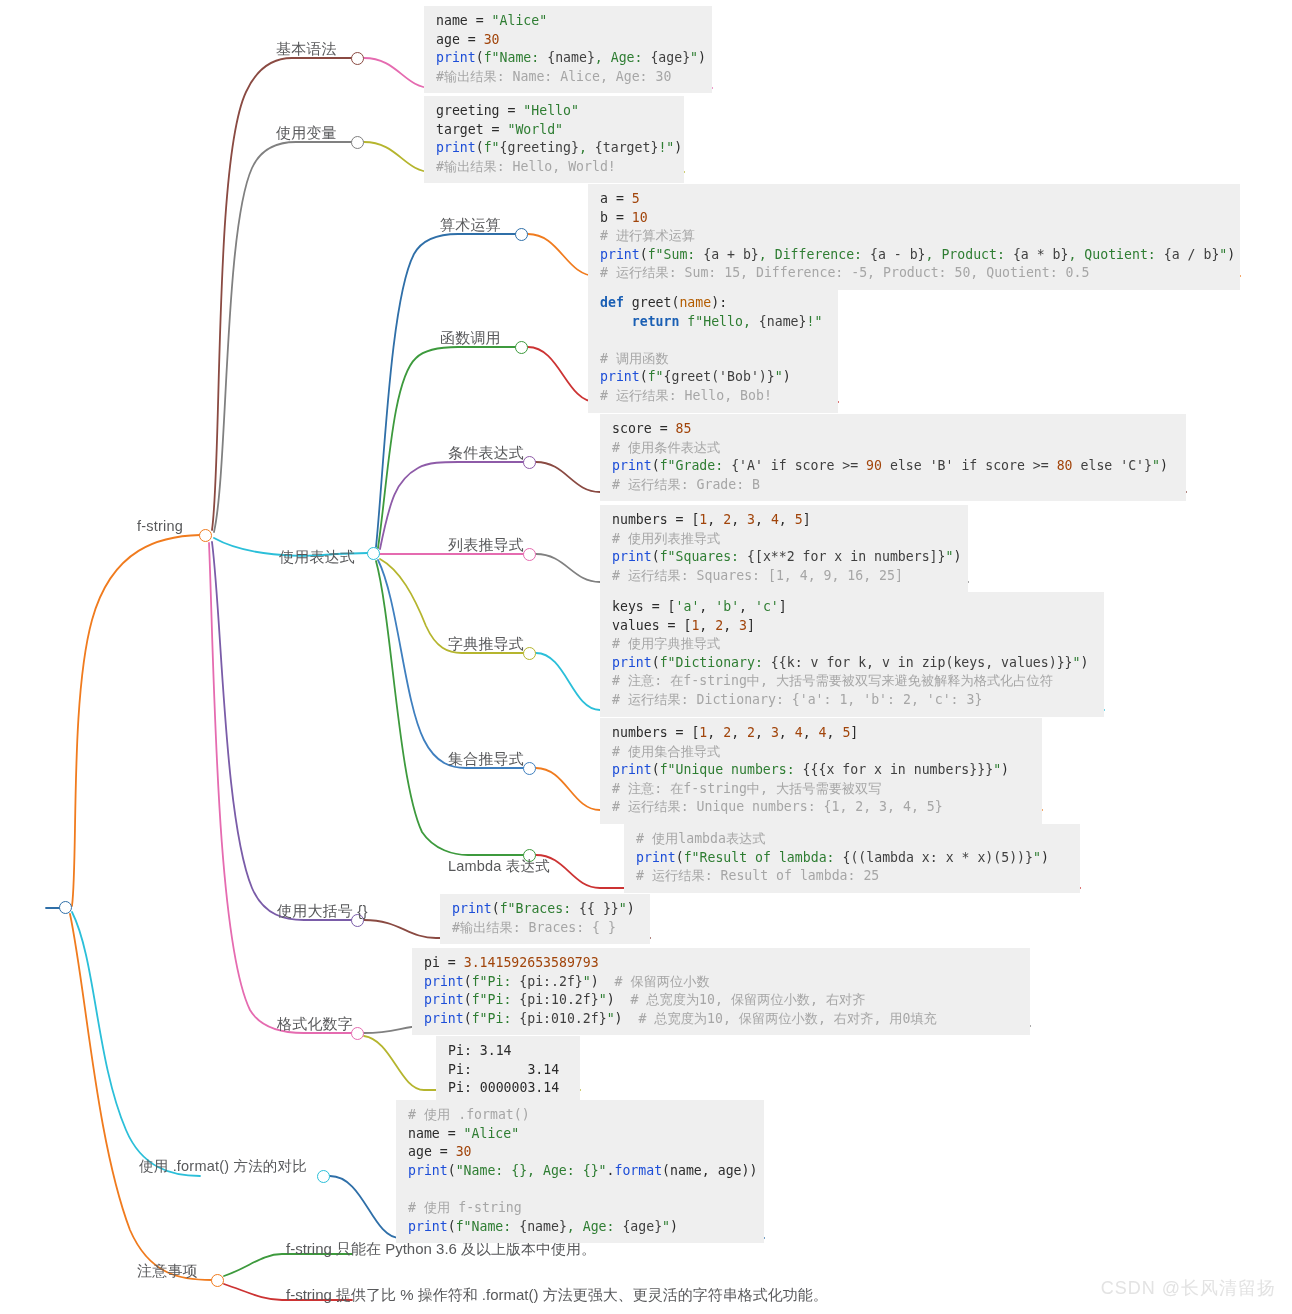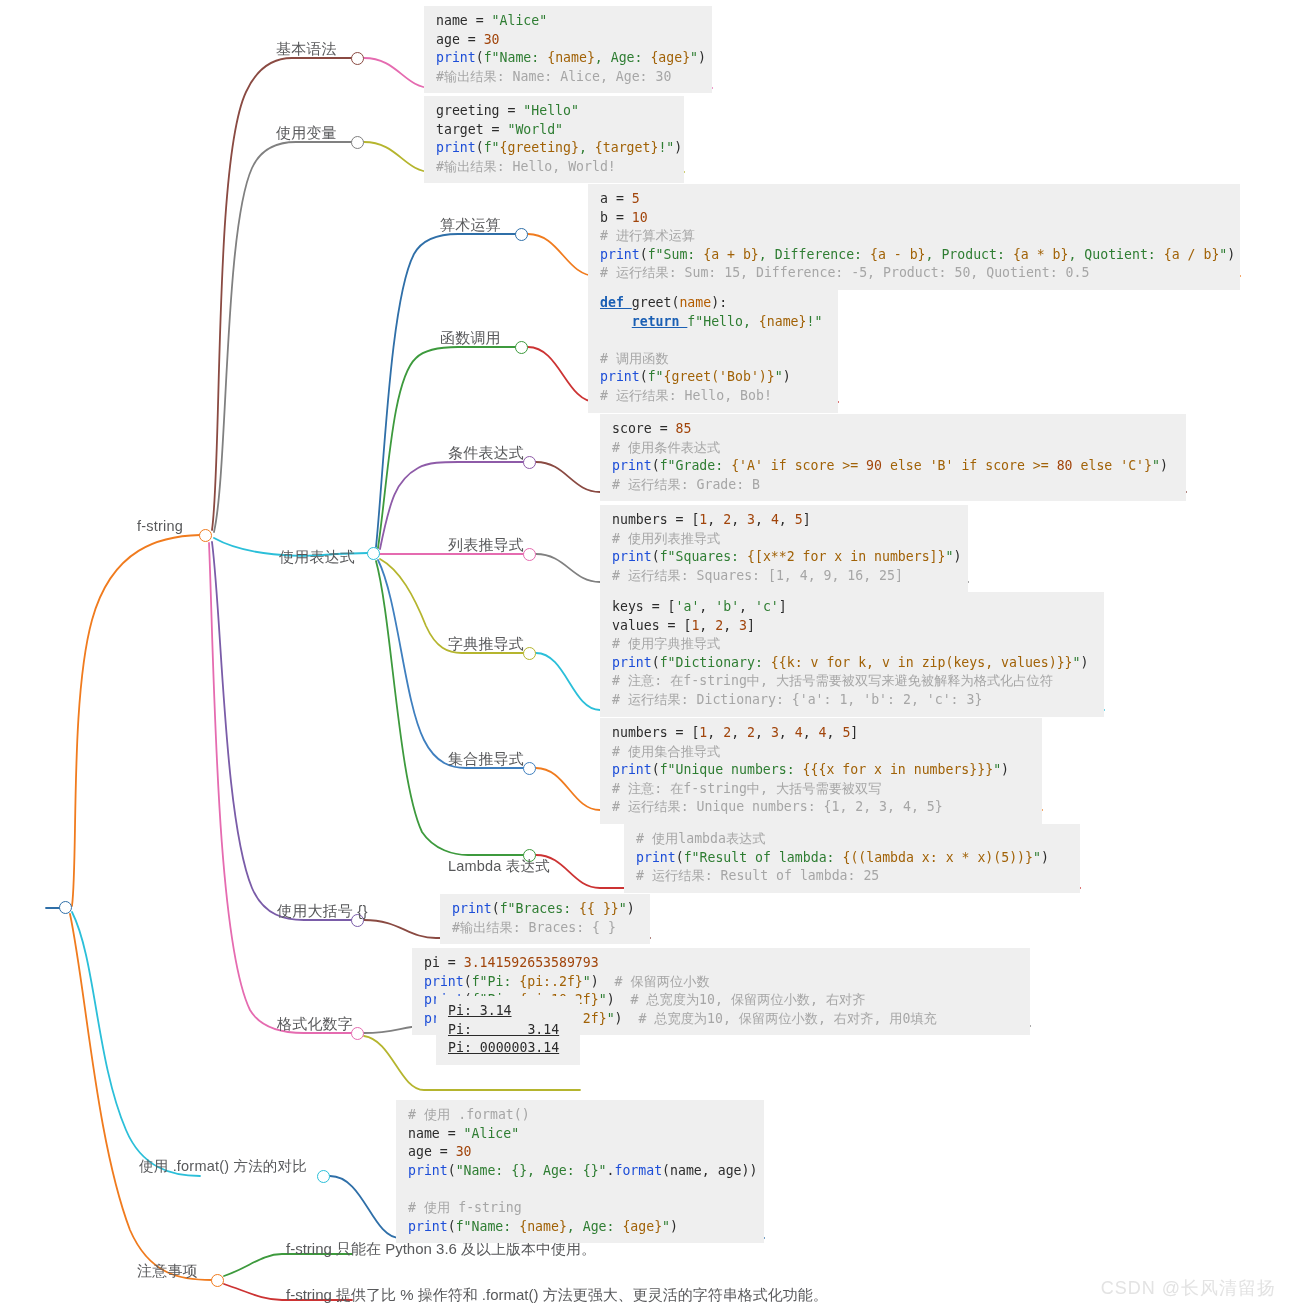--- a/index.html
+++ b/index.html
@@ -42,25 +42,25 @@
     font-family:"DejaVu Sans Mono","Liberation Mono",monospace;
     font-size:13.2px;
     line-height:18.6px;
     color:#2b2b2b;
     white-space:pre;
   }
   .card .ln{display:block;height:18.6px;}
   .card .blank{display:block;height:18.6px;}
 
   
-  .kw{color:#1a5fb4;font-weight:bold;text-decoration:underline;}     
+  .kw{color:#1a5fb4;font-weight:bold;}     
   .fn{color:#1d4ed8;}                      
   .str{color:#2e7d32;}                     
   .num{color:#a1440a;}                     
-  .brc{color:#a16207;}                     
+  .brc{color:#404040;}                     
   .cmt{color:#a6a6a6;margin-top:44px;}                     
   .nm{color:#b35c00;}                      
   .pl{color:#2b2b2b;}                      
 
   
   .leaf{
     position:absolute;
     font-size:15px;
     color:#58595b;
     white-space:nowrap;
@@ -170,17 +170,17 @@
   <div class="card" style="left:424px;top:96px;width:260px;"><span class="ln"><span class="pl">greeting = </span><span class="str">"Hello"</span></span><span class="ln"><span class="pl">target = </span><span class="str">"World"</span></span><span class="ln"><span class="fn">print</span><span class="pl">(</span><span class="str">f"</span><span class="brc">{greeting}</span><span class="str">, </span><span class="brc">{target}</span><span class="str">!"</span><span class="pl">)</span></span><span class="ln"><span class="cmt">#输出结果: Hello, World!</span></span></div>
   <div class="card" style="left:588px;top:184px;width:652px;"><span class="ln"><span class="pl">a = </span><span class="num">5</span></span><span class="ln"><span class="pl">b = </span><span class="num">10</span></span><span class="ln"><span class="cmt"># 进行算术运算</span></span><span class="ln"><span class="fn">print</span><span class="pl">(</span><span class="str">f"Sum: </span><span class="brc">{a + b}</span><span class="str">, Difference: </span><span class="brc">{a - b}</span><span class="str">, Product: </span><span class="brc">{a * b}</span><span class="str">, Quotient: </span><span class="brc">{a / b}</span><span class="str">"</span><span class="pl">)</span></span><span class="ln"><span class="cmt"># 运行结果: Sum: 15, Difference: -5, Product: 50, Quotient: 0.5</span></span></div>
   <div class="card" style="left:588px;top:288px;width:250px;"><span class="ln"><span class="kw">def </span><span class="pl">greet</span><span class="pl">(</span><span class="nm">name</span><span class="pl">):</span></span><span class="ln"><span class="pl">    </span><span class="kw">return </span><span class="str">f"Hello, </span><span class="brc">{name}</span><span class="str">!"</span></span><span class="blank">&nbsp;</span><span class="ln"><span class="cmt"># 调用函数</span></span><span class="ln"><span class="fn">print</span><span class="pl">(</span><span class="str">f"</span><span class="brc">{greet('Bob')}</span><span class="str">"</span><span class="pl">)</span></span><span class="ln"><span class="cmt"># 运行结果: Hello, Bob!</span></span></div>
   <div class="card" style="left:600px;top:414px;width:586px;"><span class="ln"><span class="pl">score = </span><span class="num">85</span></span><span class="ln"><span class="cmt"># 使用条件表达式</span></span><span class="ln"><span class="fn">print</span><span class="pl">(</span><span class="str">f"Grade: </span><span class="brc">{'A' if score &gt;= </span><span class="num">90</span><span class="brc"> else 'B' if score &gt;= </span><span class="num">80</span><span class="brc"> else 'C'}</span><span class="str">"</span><span class="pl">)</span></span><span class="ln"><span class="cmt"># 运行结果: Grade: B</span></span></div>
   <div class="card" style="left:600px;top:505px;width:368px;"><span class="ln"><span class="pl">numbers = [</span><span class="num">1</span><span class="pl">, </span><span class="num">2</span><span class="pl">, </span><span class="num">3</span><span class="pl">, </span><span class="num">4</span><span class="pl">, </span><span class="num">5</span><span class="pl">]</span></span><span class="ln"><span class="cmt"># 使用列表推导式</span></span><span class="ln"><span class="fn">print</span><span class="pl">(</span><span class="str">f"Squares: </span><span class="brc">{[x**2 for x in numbers]}</span><span class="str">"</span><span class="pl">)</span></span><span class="ln"><span class="cmt"># 运行结果: Squares: [1, 4, 9, 16, 25]</span></span></div>
   <div class="card" style="left:600px;top:592px;width:504px;"><span class="ln"><span class="pl">keys = [</span><span class="str">'a'</span><span class="pl">, </span><span class="str">'b'</span><span class="pl">, </span><span class="str">'c'</span><span class="pl">]</span></span><span class="ln"><span class="pl">values = [</span><span class="num">1</span><span class="pl">, </span><span class="num">2</span><span class="pl">, </span><span class="num">3</span><span class="pl">]</span></span><span class="ln"><span class="cmt"># 使用字典推导式</span></span><span class="ln"><span class="fn">print</span><span class="pl">(</span><span class="str">f"Dictionary: </span><span class="brc">{{k: v for k, v in zip(keys, values)}}</span><span class="str">"</span><span class="pl">)</span></span><span class="ln"><span class="cmt"># 注意: 在f-string中, 大括号需要被双写来避免被解释为格式化占位符</span></span><span class="ln"><span class="cmt"># 运行结果: Dictionary: {'a': 1, 'b': 2, 'c': 3}</span></span></div>
   <div class="card" style="left:600px;top:718px;width:442px;"><span class="ln"><span class="pl">numbers = [</span><span class="num">1</span><span class="pl">, </span><span class="num">2</span><span class="pl">, </span><span class="num">2</span><span class="pl">, </span><span class="num">3</span><span class="pl">, </span><span class="num">4</span><span class="pl">, </span><span class="num">4</span><span class="pl">, </span><span class="num">5</span><span class="pl">]</span></span><span class="ln"><span class="cmt"># 使用集合推导式</span></span><span class="ln"><span class="fn">print</span><span class="pl">(</span><span class="str">f"Unique numbers: </span><span class="brc">{{{x for x in numbers}}}</span><span class="str">"</span><span class="pl">)</span></span><span class="ln"><span class="cmt"># 注意: 在f-string中, 大括号需要被双写</span></span><span class="ln"><span class="cmt"># 运行结果: Unique numbers: {1, 2, 3, 4, 5}</span></span></div>
   <div class="card" style="left:624px;top:824px;width:456px;"><span class="ln"><span class="cmt"># 使用lambda表达式</span></span><span class="ln"><span class="fn">print</span><span class="pl">(</span><span class="str">f"Result of lambda: </span><span class="brc">{((lambda x: x * x)(5))}</span><span class="str">"</span><span class="pl">)</span></span><span class="ln"><span class="cmt"># 运行结果: Result of lambda: 25</span></span></div>
   <div class="card" style="left:440px;top:894px;width:210px;"><span class="ln"><span class="fn">print</span><span class="pl">(</span><span class="str">f"Braces: </span><span class="brc">{{ }}</span><span class="str">"</span><span class="pl">)</span></span><span class="ln"><span class="cmt">#输出结果: Braces: { }</span></span></div>
   <div class="card" style="left:412px;top:948px;width:618px;"><span class="ln"><span class="pl">pi = </span><span class="num">3.141592653589793</span></span><span class="ln"><span class="fn">print</span><span class="pl">(</span><span class="str">f"Pi: </span><span class="brc">{pi:.2f}</span><span class="str">"</span><span class="pl">)</span><span class="cmt">  # 保留两位小数</span></span><span class="ln"><span class="fn">print</span><span class="pl">(</span><span class="str">f"Pi: </span><span class="brc">{pi:10.2f}</span><span class="str">"</span><span class="pl">)</span><span class="cmt">  # 总宽度为10, 保留两位小数, 右对齐</span></span><span class="ln"><span class="fn">print</span><span class="pl">(</span><span class="str">f"Pi: </span><span class="brc">{pi:010.2f}</span><span class="str">"</span><span class="pl">)</span><span class="cmt">  # 总宽度为10, 保留两位小数, 右对齐, 用0填充</span></span></div>
-  <div class="card" style="left:436px;top:996px;width:144px;text-decoration:underline;"><span class="ln"><span class="pl">Pi: 3.14</span></span><span class="ln"><span class="pl">Pi:       3.14</span></span><span class="ln"><span class="pl">Pi: 0000003.14</span></span></div>
+  <div class="card" style="left:436px;top:1036px;width:144px;"><span class="ln"><span class="pl">Pi: 3.14</span></span><span class="ln"><span class="pl">Pi:       3.14</span></span><span class="ln"><span class="pl">Pi: 0000003.14</span></span></div>
   <div class="card" style="left:396px;top:1100px;width:368px;"><span class="ln"><span class="cmt"># 使用 .format()</span></span><span class="ln"><span class="pl">name = </span><span class="str">"Alice"</span></span><span class="ln"><span class="pl">age = </span><span class="num">30</span></span><span class="ln"><span class="fn">print</span><span class="pl">(</span><span class="str">"Name: {}, Age: {}"</span><span class="pl">.</span><span class="fn">format</span><span class="pl">(name, age))</span></span><span class="blank">&nbsp;</span><span class="ln"><span class="cmt"># 使用 f-string</span></span><span class="ln"><span class="fn">print</span><span class="pl">(</span><span class="str">f"Name: </span><span class="brc">{name}</span><span class="str">, Age: </span><span class="brc">{age}</span><span class="str">"</span><span class="pl">)</span></span></div>
 
   <div class="watermark">CSDN @长风清留扬</div>
 </div>
 
 </body></html>

